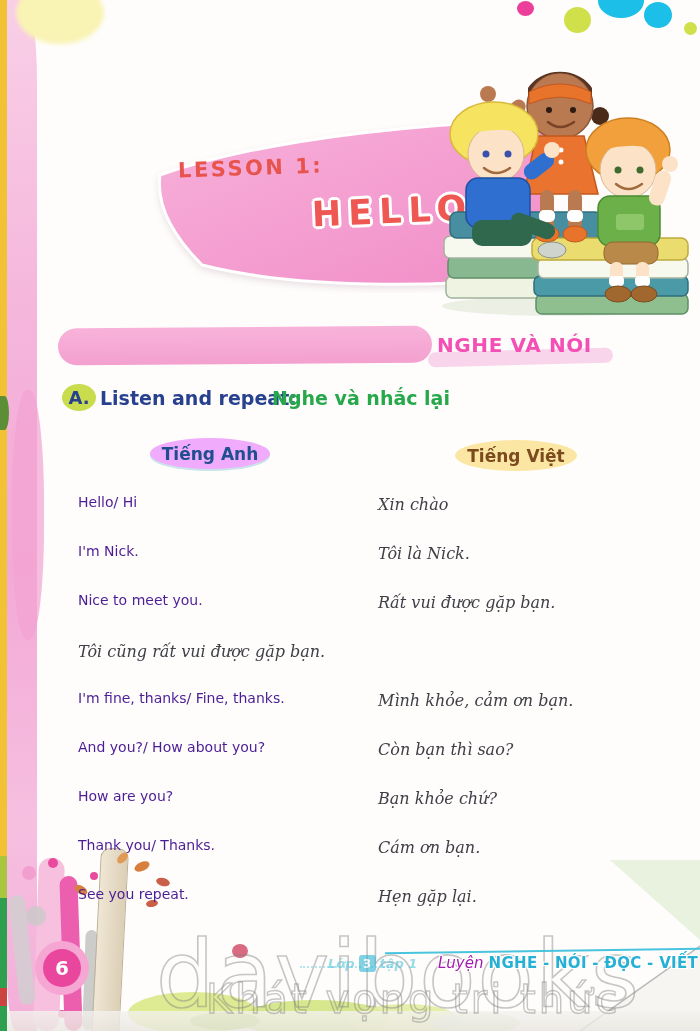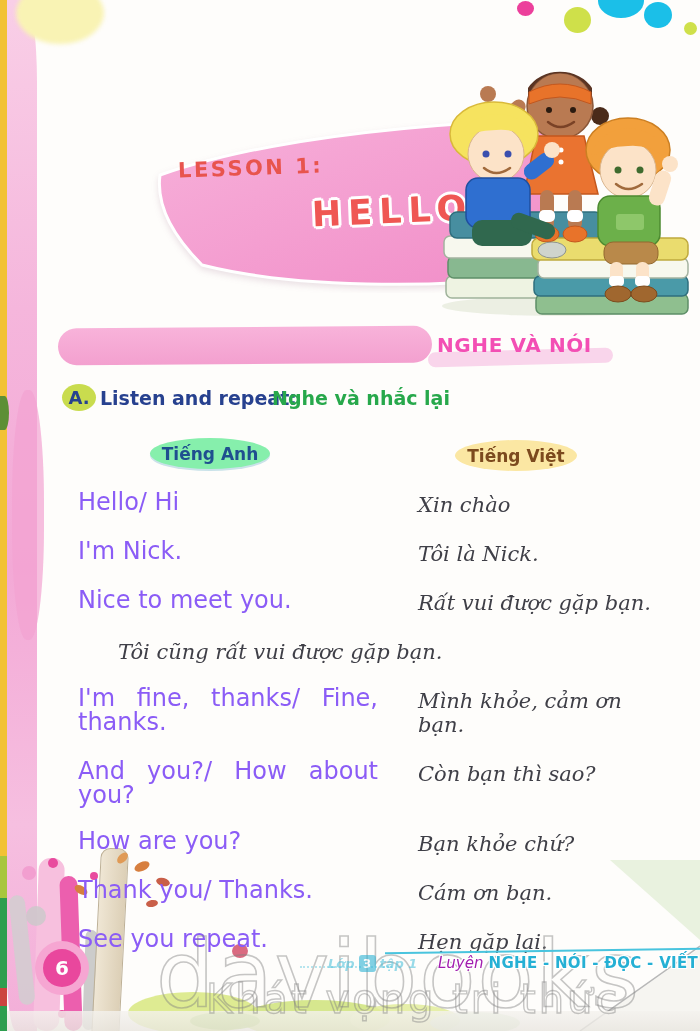--- a/index.html
+++ b/index.html
@@ -43,31 +43,31 @@
      letter-spacing:.6px;}
 
   .item-badge{left:62px;top:384px;width:34px;height:27px;background:#c9dc4e;border-radius:50%;
      z-index:2;color:#27418f;font-size:18px;font-weight:bold;text-align:center;line-height:27px;}
   .item-en{left:100px;top:387px;z-index:3;color:#27418f;font-size:19px;font-weight:bold;}
   .item-vi{left:272px;top:387px;z-index:3;color:#27a84b;font-size:19px;font-weight:bold;}
 
   
   .pill{height:31px;border-radius:50%;z-index:2;display:flex;align-items:center;justify-content:center;
         font-size:17px;font-weight:bold;}
-  .pill-en{left:150px;top:438px;width:120px;background:#86efac;color:#1f4f8f;
+  .pill-en{left:150px;top:438px;width:120px;background:#f0abfc;color:#1f4f8f;
      box-shadow:0 2px 0 rgba(150,200,215,.5);}
   .pill-vi{left:455px;top:440px;width:122px;background:#fbe7a3;color:#7c4a1e;}
 
   
   .phrase-table{left:78px;top:490px;width:594px;z-index:3;}
   .prow{display:flex;align-items:flex-start;margin-bottom:22px;}
-  .prow .en{width:300px;flex:0 0 300px;color:#8b5cf6;font-size:24px;line-height:24px;
+  .prow .en{width:300px;flex:0 0 300px;color:#4c1d95;font-size:14px;line-height:24px;
      text-align:justify;}
-  .prow .vi{flex:1;padding-top:3px;color:#3f3f47;font-size:21px;line-height:24px;
-     font-family:"DejaVu Serif",serif;font-style:italic;margin-left:40px;}
+  .prow .vi{flex:1;padding-top:3px;color:#3f3f47;font-size:16px;line-height:24px;
+     font-family:"DejaVu Serif",serif;font-style:italic;}
 
   
   .wm1{left:156px;top:890px;z-index:5;font-size:92px;letter-spacing:2px;color:transparent;
      -webkit-text-stroke:1.6px rgba(130,130,130,.75);opacity:.6;white-space:nowrap;margin-top:32px;}
   .wm2{left:206px;top:976px;z-index:5;font-size:40px;letter-spacing:3px;color:transparent;
      -webkit-text-stroke:1.4px rgba(130,130,130,.75);opacity:.6;white-space:nowrap;}
 
   
   .stroke{z-index:2;}
   .badge-outer{left:35px;top:941px;width:54px;height:54px;border-radius:50%;background:#f6a6d2;z-index:6;}

